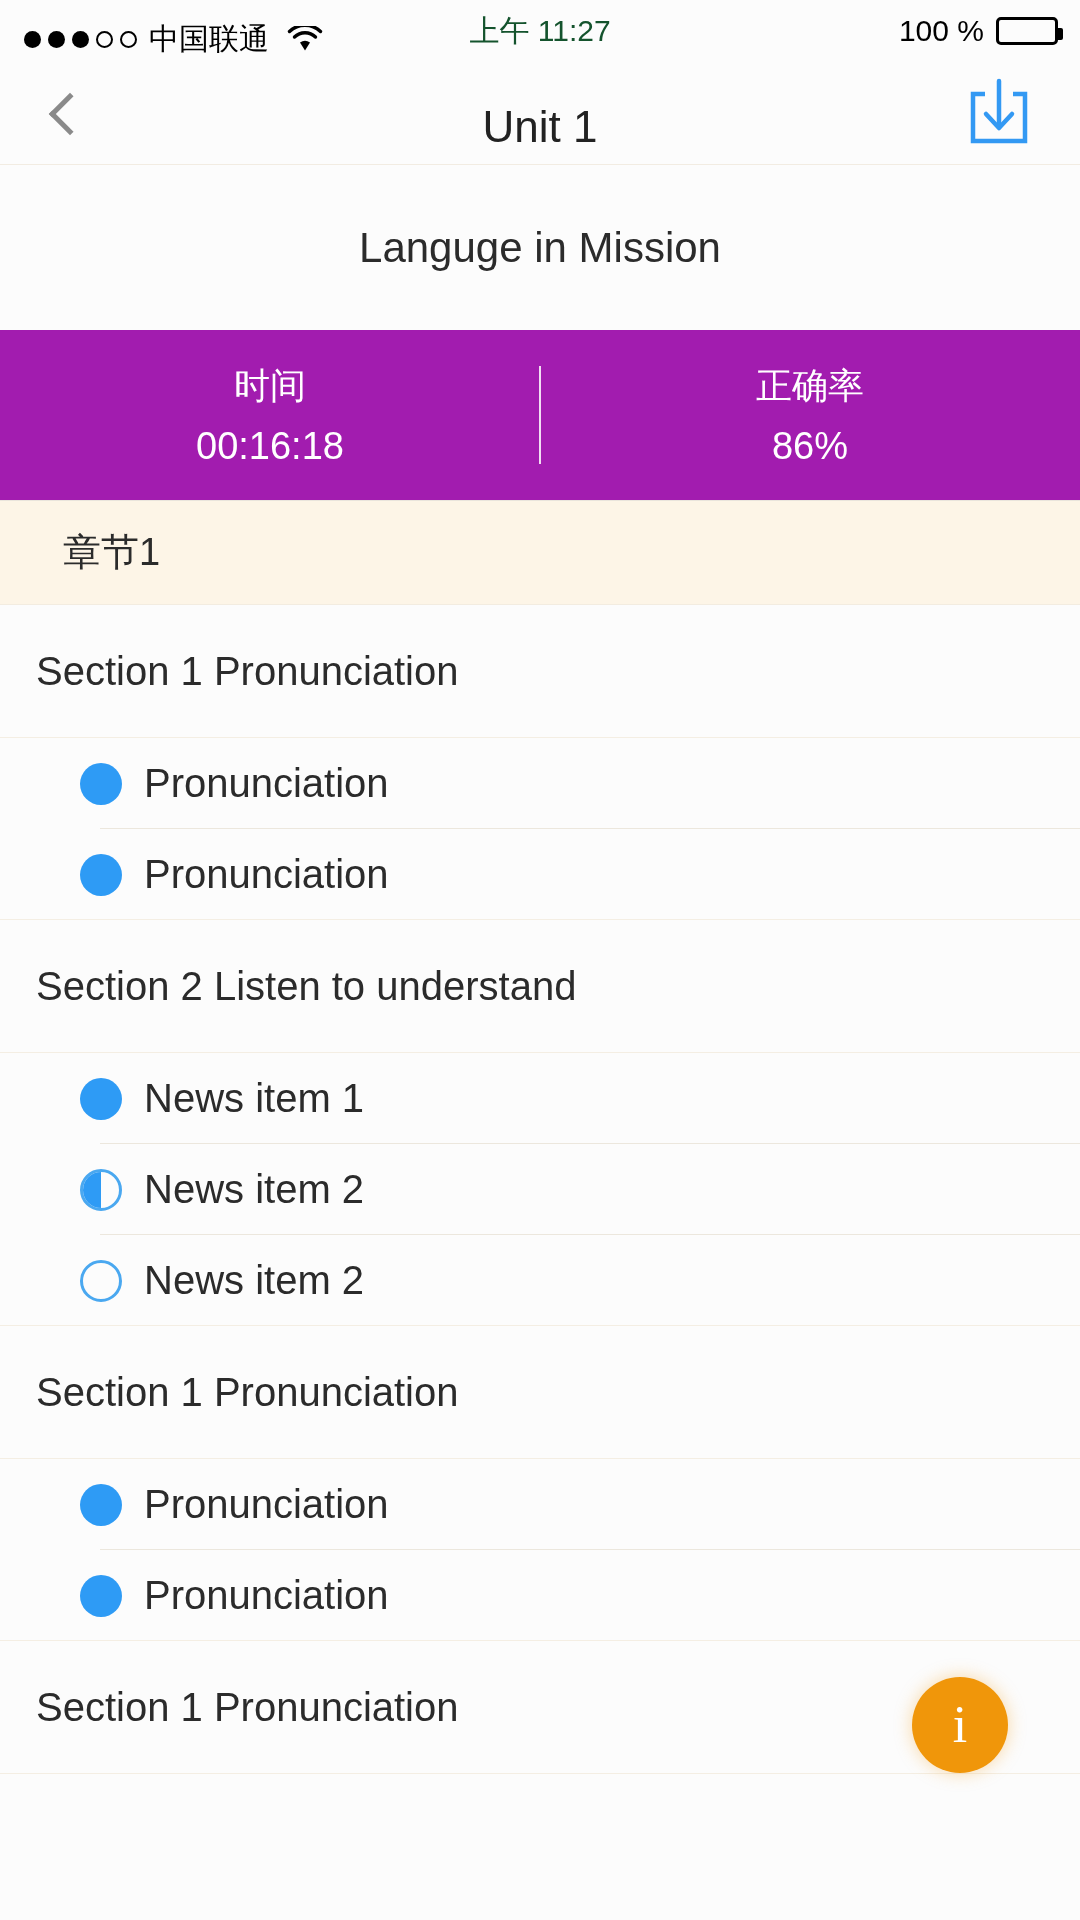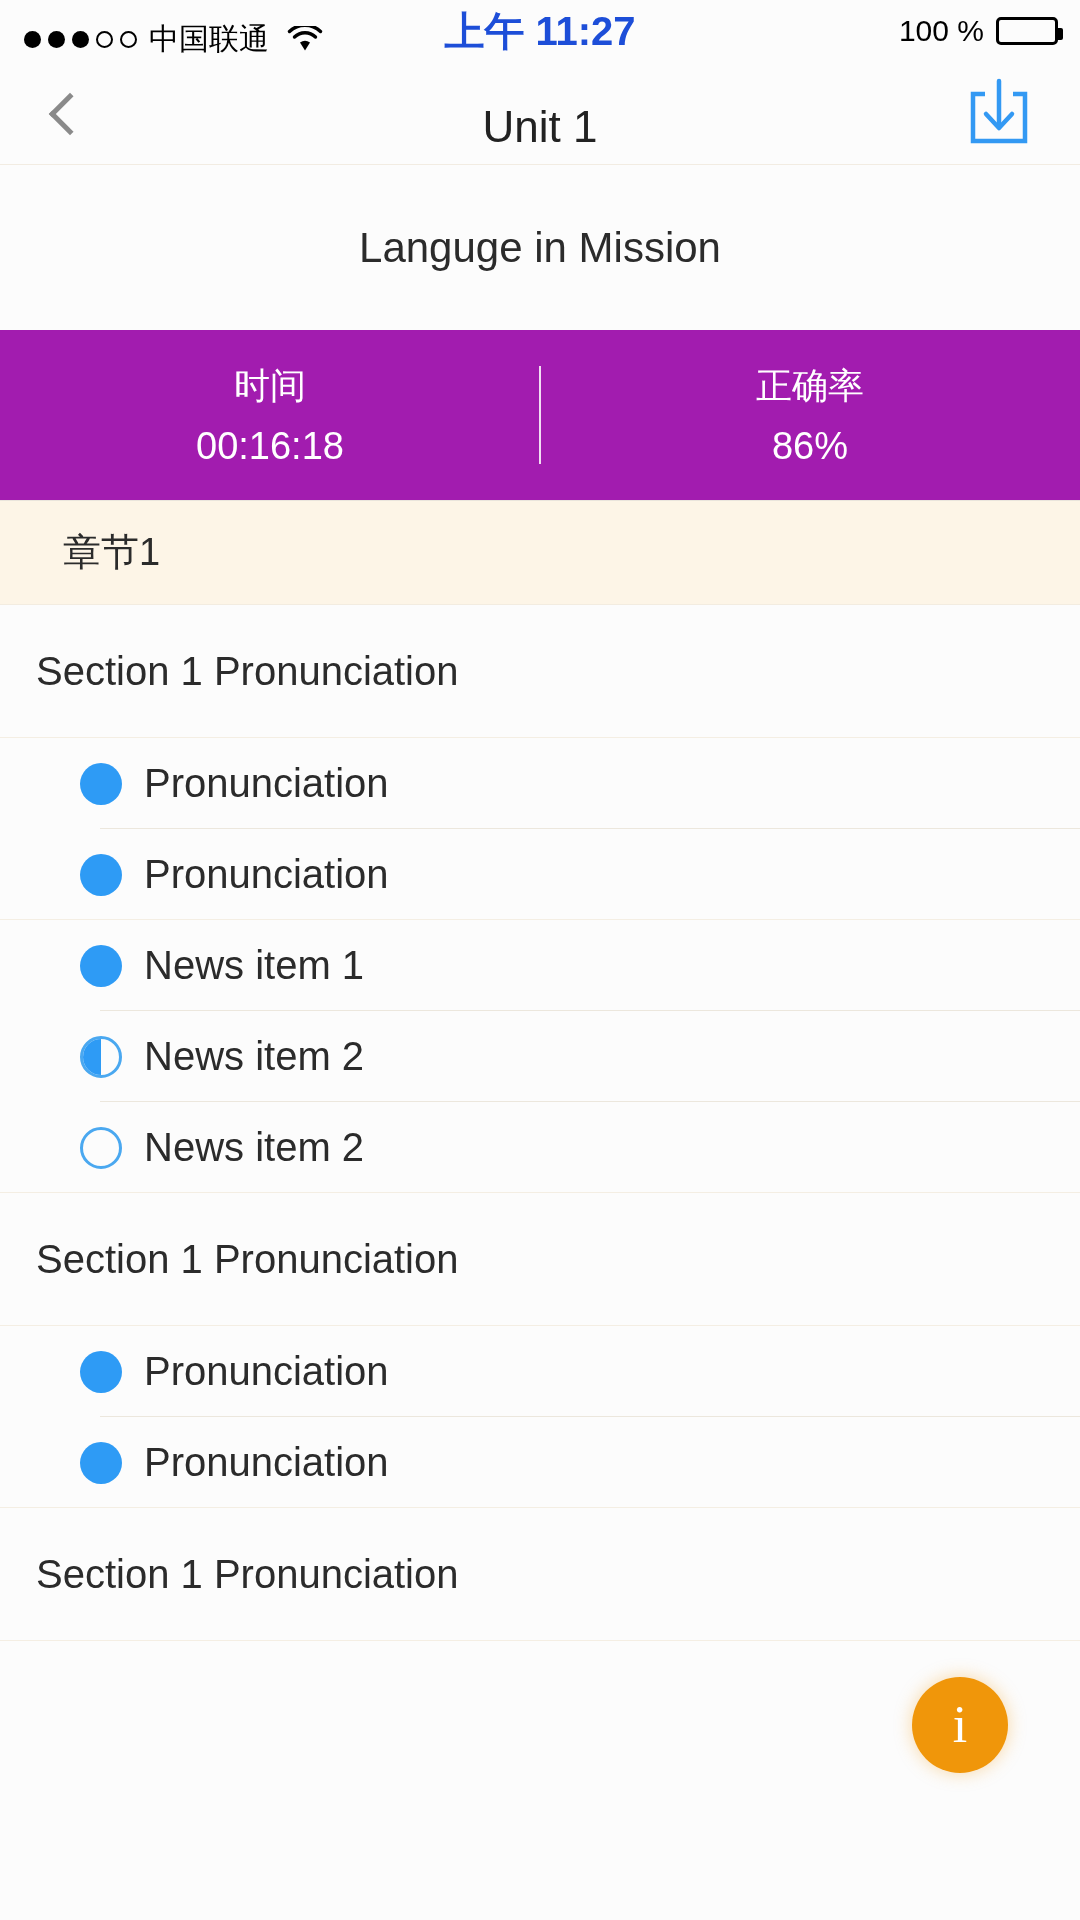--- a/index.html
+++ b/index.html
@@ -23,21 +23,21 @@
   .dots { display:flex; align-items:center; gap:7px; }
   .dot { width:17px; height:17px; border-radius:50%; }
   .dot.on { background:#000; }
   .dot.off { background:transparent; border:2px solid #000; }
   .carrier { font-size:30px; color:#000; letter-spacing:0px; font-weight:400; }
   .wifi { width:36px; height:26px; position:relative; margin-left:6px; }
   .sb-center {
     position:absolute; left:0; right:0; top:0; height:62px;
     display:flex; align-items:center; justify-content:center;
   }
-  .sb-time { font-size:40px; color:#1d4ed8;font-weight:bold; }
+  .sb-time { font-size:30px; color:#14532d; }
   .sb-right {
     position:absolute; right:22px; top:0; height:62px;
     display:flex; align-items:center; gap:12px;
   }
   .batt-pct { font-size:30px; color:#000; }
   .batt {
     width:62px; height:28px; border:3px solid #000; border-radius:5px;
     position:relative; padding:2px;
   }
   .batt-fill { height:100%; background:#000; border-radius:1px; }
@@ -222,20 +222,23 @@
         <span class="section-label">Section 1 Pronunciation</span>
       </div>
       <div class="item">
         <span class="bullet full"></span>
         <span class="item-label">Pronunciation</span>
       </div>
       <div class="item last">
         <span class="bullet full"></span>
         <span class="item-label">Pronunciation</span>
       </div>
+      <div class="section">
+        <span class="section-label">Section 2 Listen to understand</span>
+      </div>
       <div class="item">
         <span class="bullet full"></span>
         <span class="item-label">News item 1</span>
       </div>
       <div class="item">
         <span class="bullet half"></span>
         <span class="item-label">News item 2</span>
       </div>
       <div class="item last">
         <span class="bullet empty"></span>

